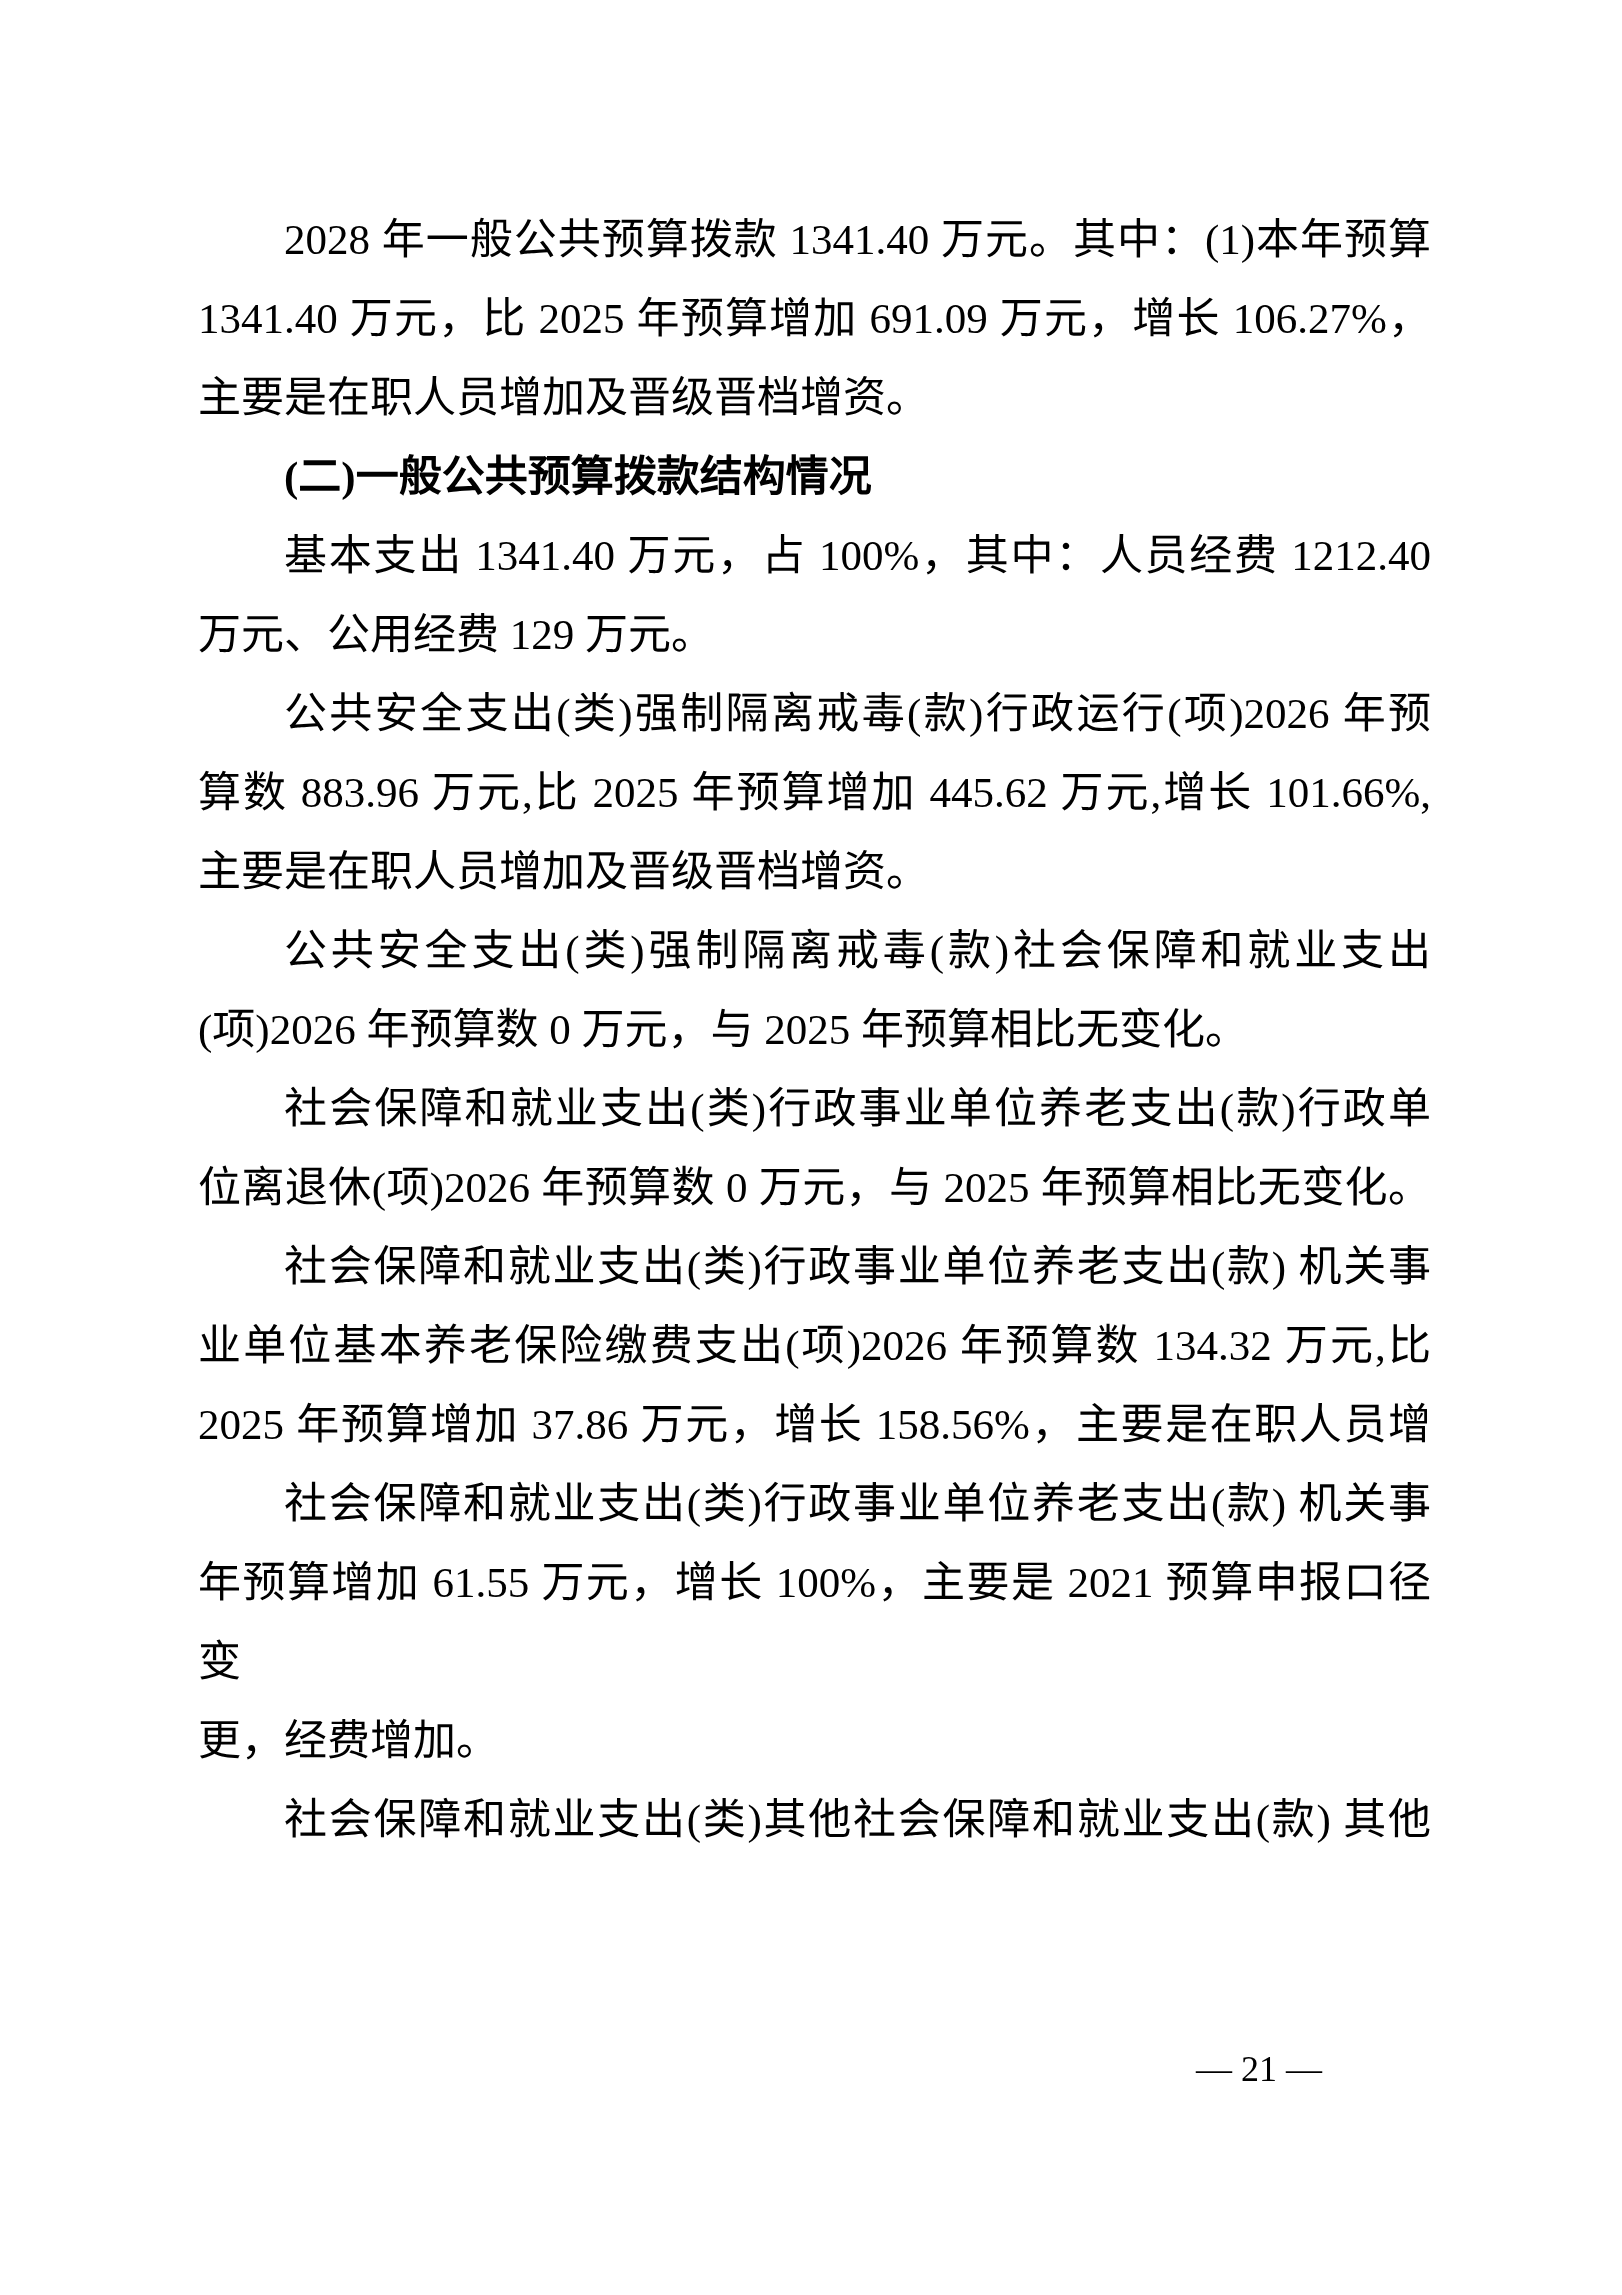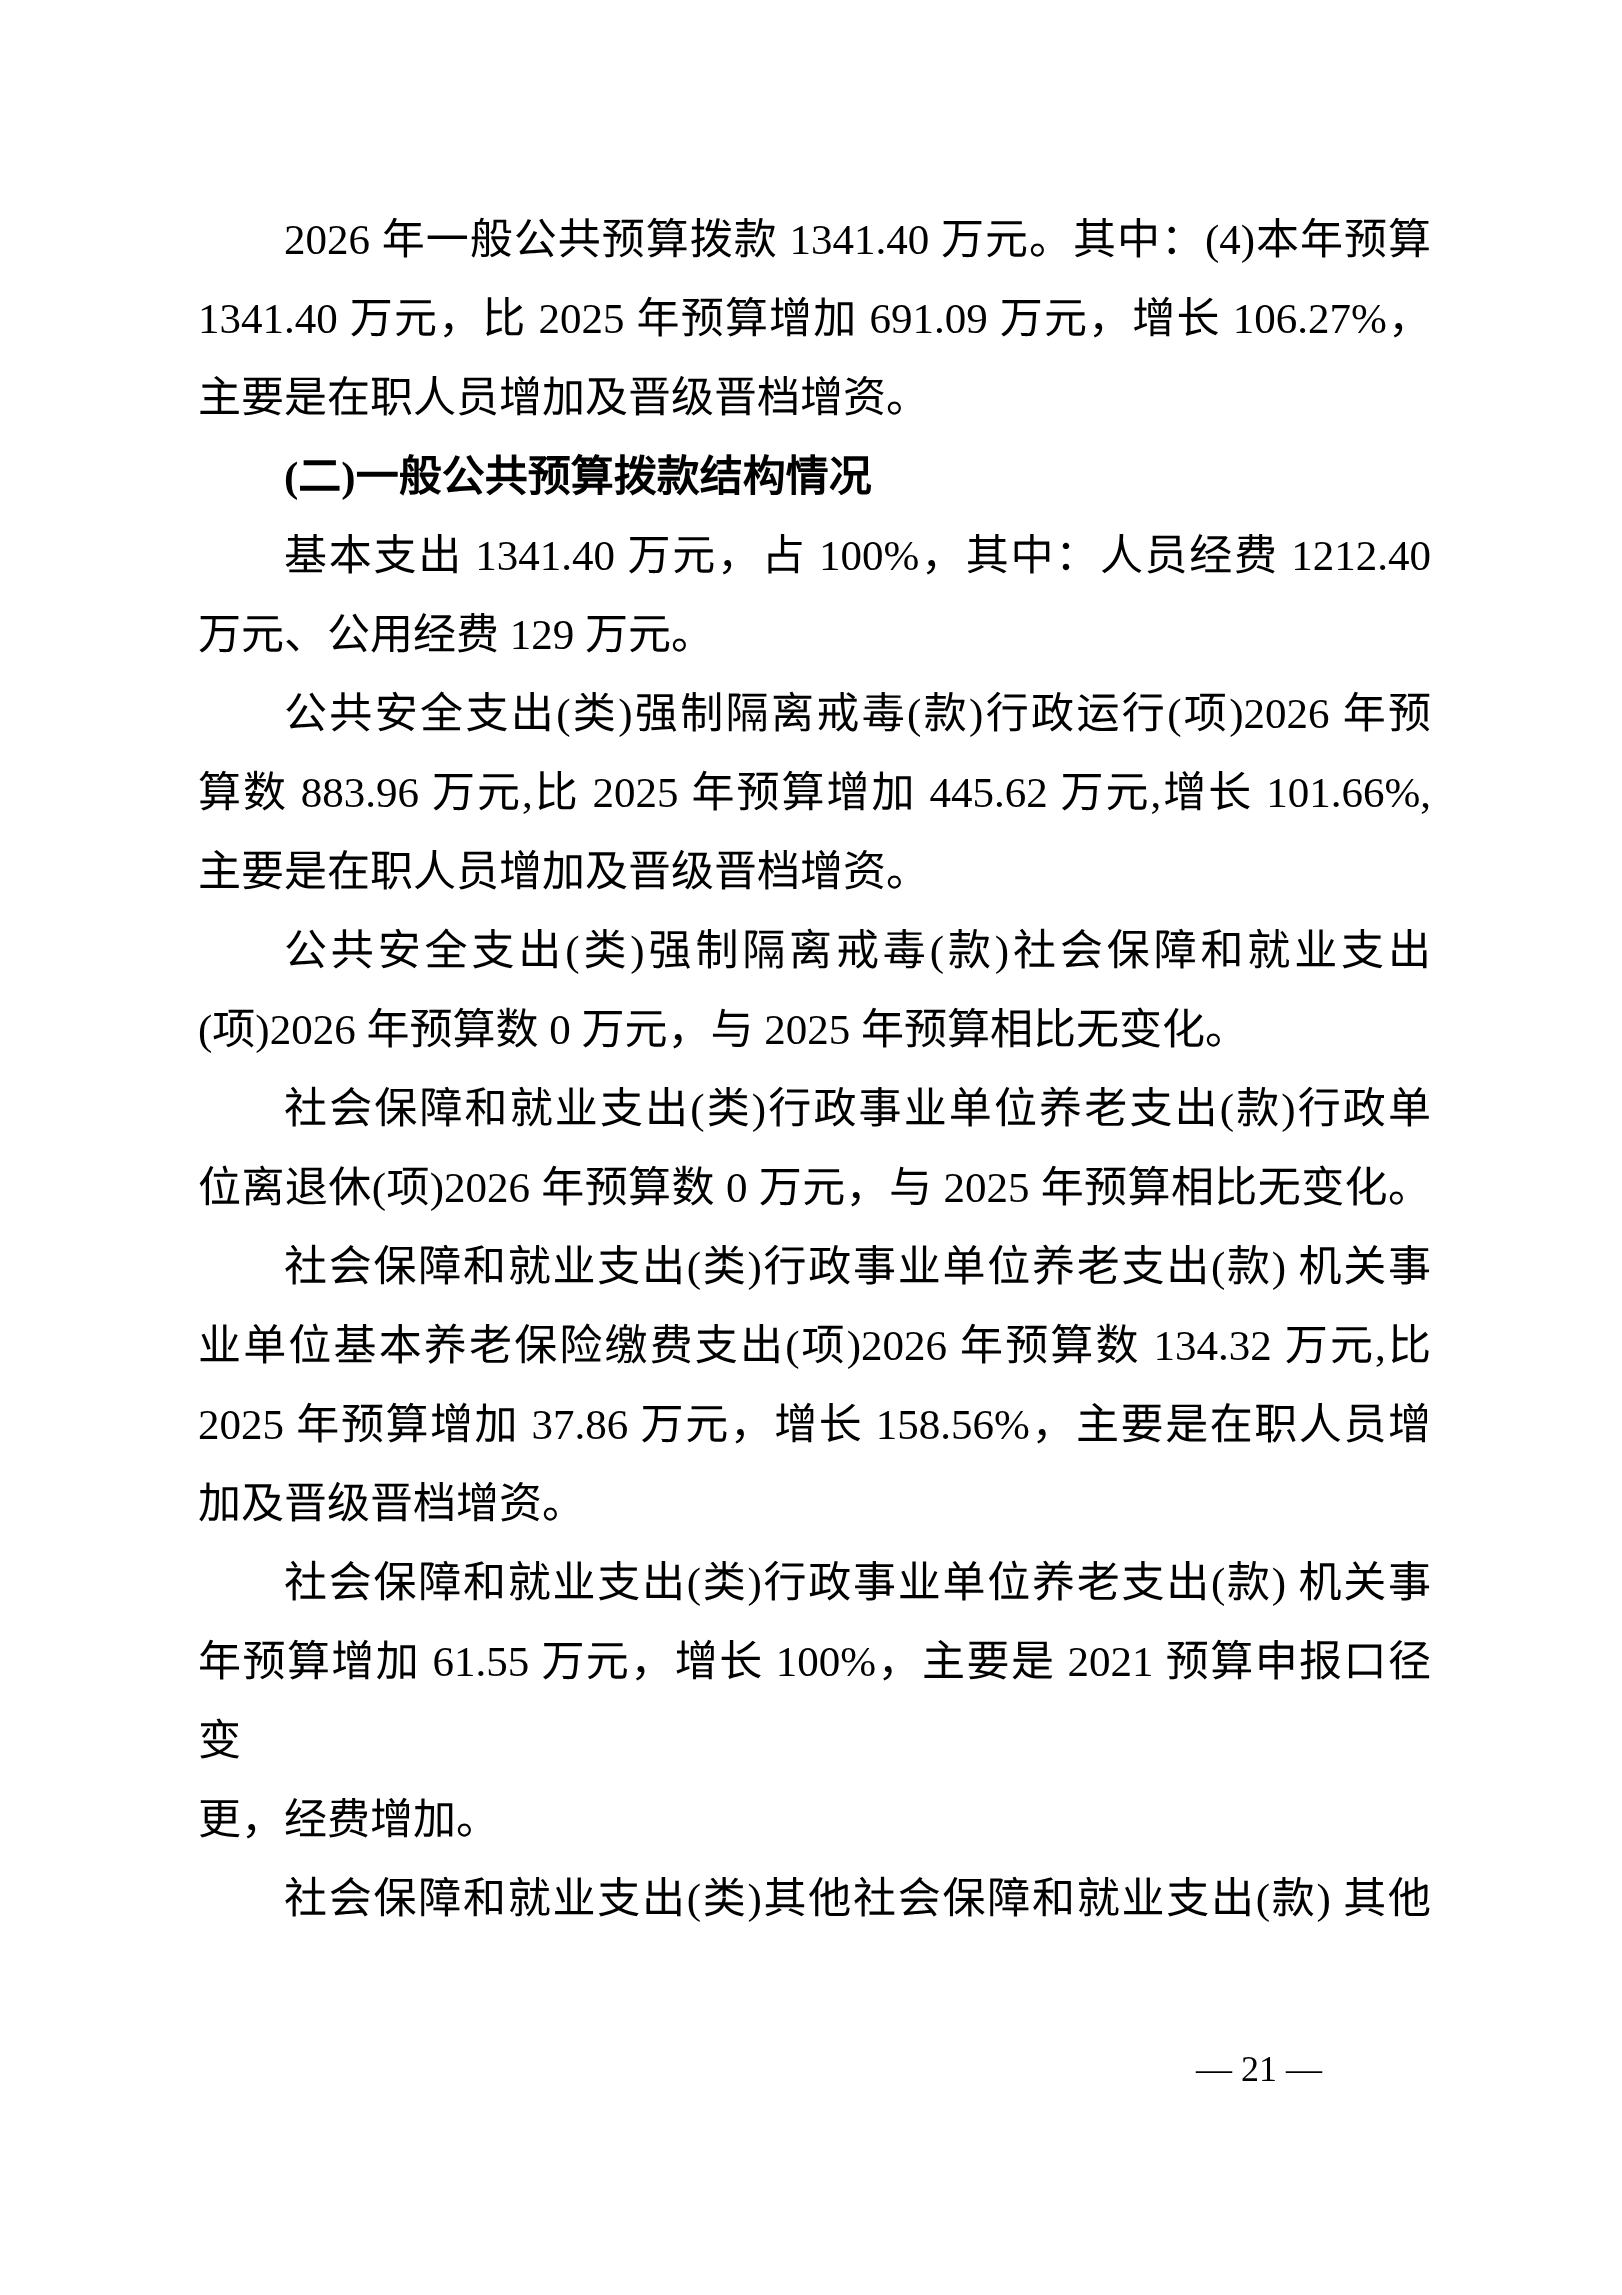--- a/index.html
+++ b/index.html
@@ -45,37 +45,36 @@
     font-size: 36px;
     line-height: 36px;
     white-space: nowrap;
   }
 </style>
 </head>
 <body>
 
 <div class="page">
   <div class="doc-body" id="doc-body">
-      <div class="line indent just">2026 年一般公共预算拨款 1341.40 万元。其中：(4)本年预算</div>
+      <div class="line indent just">2028 年一般公共预算拨款 1341.40 万元。其中：(1)本年预算</div>
       <div class="line just">1341.40 万元，比 2025 年预算增加 691.09 万元，增长 106.27%，</div>
       <div class="line">主要是在职人员增加及晋级晋档增资。</div>
       <div class="line indent bold">(二)一般公共预算拨款结构情况</div>
       <div class="line indent just">基本支出 1341.40 万元，占 100%，其中：人员经费 1212.40</div>
       <div class="line">万元、公用经费 129 万元。</div>
       <div class="line indent just">公共安全支出(类)强制隔离戒毒(款)行政运行(项)2026 年预</div>
       <div class="line just">算数 883.96 万元,比 2025 年预算增加 445.62 万元,增长 101.66%,</div>
       <div class="line">主要是在职人员增加及晋级晋档增资。</div>
       <div class="line indent just">公共安全支出(类)强制隔离戒毒(款)社会保障和就业支出</div>
       <div class="line">(项)2026 年预算数 0 万元，与 2025 年预算相比无变化。</div>
       <div class="line indent just">社会保障和就业支出(类)行政事业单位养老支出(款)行政单</div>
       <div class="line just">位离退休(项)2026 年预算数 0 万元，与 2025 年预算相比无变化。</div>
       <div class="line indent just">社会保障和就业支出(类)行政事业单位养老支出(款) 机关事</div>
       <div class="line just">业单位基本养老保险缴费支出(项)2026 年预算数 134.32 万元,比</div>
       <div class="line just">2025 年预算增加 37.86 万元，增长 158.56%，主要是在职人员增</div>
-      <div class="line">加及晋级晋档增资。</div>
       <div class="line indent just">社会保障和就业支出(类)行政事业单位养老支出(款) 机关事</div>
       <div class="line just">年预算增加 61.55 万元，增长 100%，主要是 2021 预算申报口径变</div>
       <div class="line">更，经费增加。</div>
       <div class="line indent just">社会保障和就业支出(类)其他社会保障和就业支出(款) 其他</div>
     </div>
   <div class="page-footer">
     <span>— 21 —</span>
   </div>
 </div>
 

